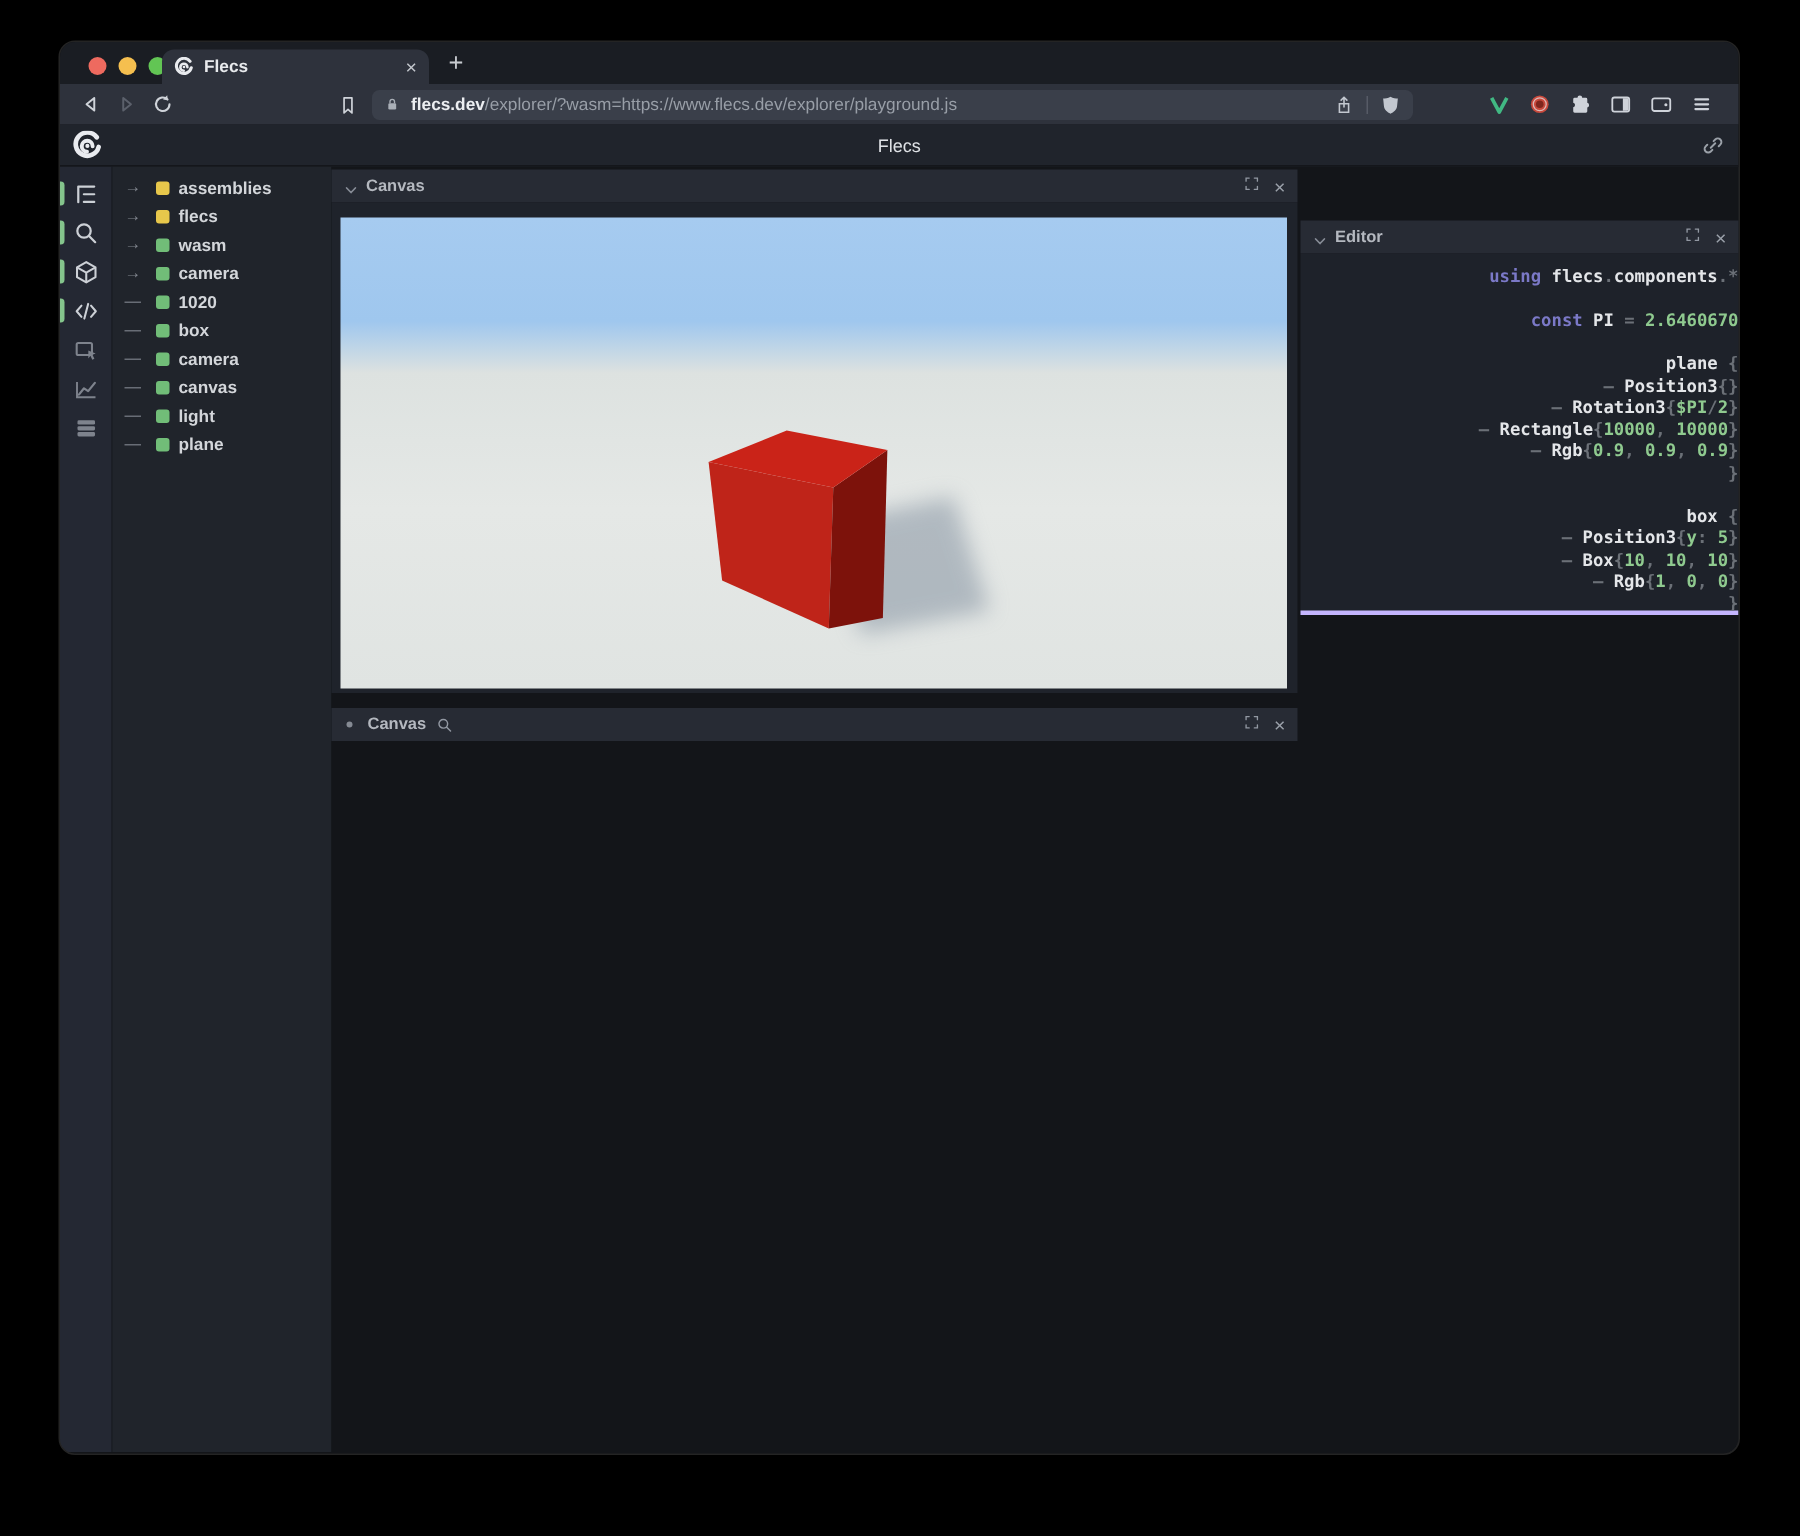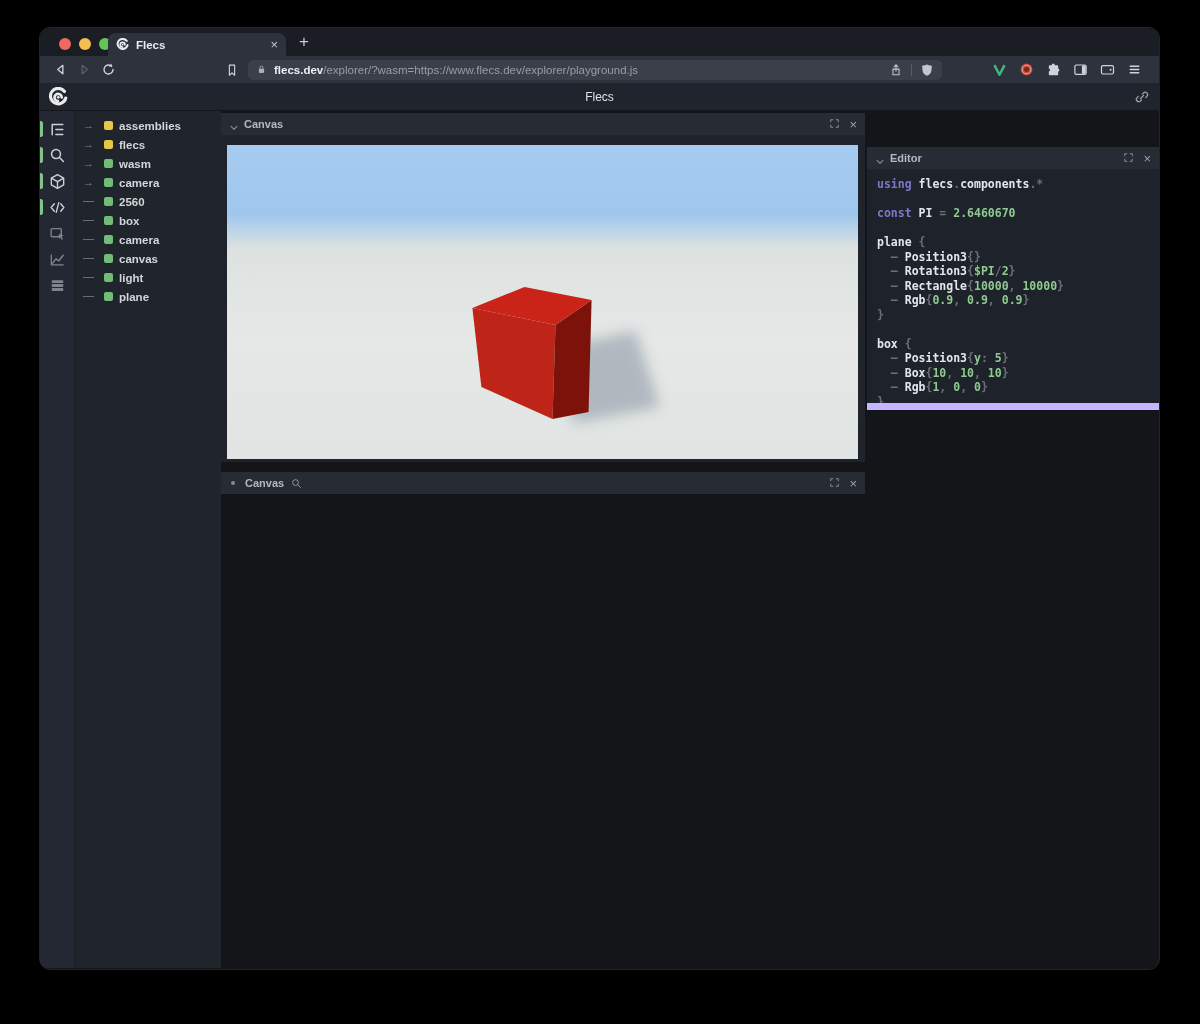--- a/index.html
+++ b/index.html
@@ -84,21 +84,21 @@
   .ph-search-ic { width:11px; height:11px; color:#9298a2; margin-left:2px; }
 
   .canvas-body { background:var(--c-canvas_body,#1f232b); padding:10px 7px 3px 6px; }
   .scene { position:relative; height:314px; overflow:hidden;
            background:linear-gradient(180deg, var(--c-sky,#a6cbf0) 0%, #9fc7ee 22%, var(--c-horizon,#dde2e0) 33%, #e5e8e6 62%, #e0e4e2 100%); }
   .scene svg { position:absolute; inset:0; width:100%; height:100%; }
 
   .gap10 { height:10px; }
 
   .editor-body { background:var(--c-editor_bg,#1e222a); height:241px; padding:8px 0 0 10px;
-                 border-bottom:7px solid #c4b5fd; overflow:hidden; }
+                 border-bottom:3px solid #c4b5fd; overflow:hidden;text-align:right; }
   .code-line { font-family:"DejaVu Sans Mono", monospace; font-weight:bold; font-size:11.5px;
                height:14.5px; line-height:14.5px; white-space:pre; }
   .tk-k { color:var(--c-code_keyword,#7b79c7); }
   .tk-i { color:var(--c-code_ident,#e4e6e9); }
   .tk-n { color:var(--c-code_number,#8fca8f); }
   .tk-p { color:var(--c-code_punct,#6b7077); }
 
   .sprite { position:absolute; width:0; height:0; overflow:hidden; }
 </style>
 </head>
@@ -356,21 +356,21 @@
           <span class="tlabel">wasm</span>
         </div>
         <div class="tree-row">
           <span class="marker exp">→</span>
           <span class="sq" style="background: rgb(113, 189, 120);"></span>
           <span class="tlabel">camera</span>
         </div>
         <div class="tree-row">
           <span class="marker leaf"></span>
           <span class="sq" style="background: rgb(113, 189, 120);"></span>
-          <span class="tlabel">2560</span>
+          <span class="tlabel">1020</span>
         </div>
         <div class="tree-row">
           <span class="marker leaf"></span>
           <span class="sq" style="background: rgb(113, 189, 120);"></span>
           <span class="tlabel">box</span>
         </div>
         <div class="tree-row">
           <span class="marker leaf"></span>
           <span class="sq" style="background: rgb(113, 189, 120);"></span>
           <span class="tlabel">camera</span>

